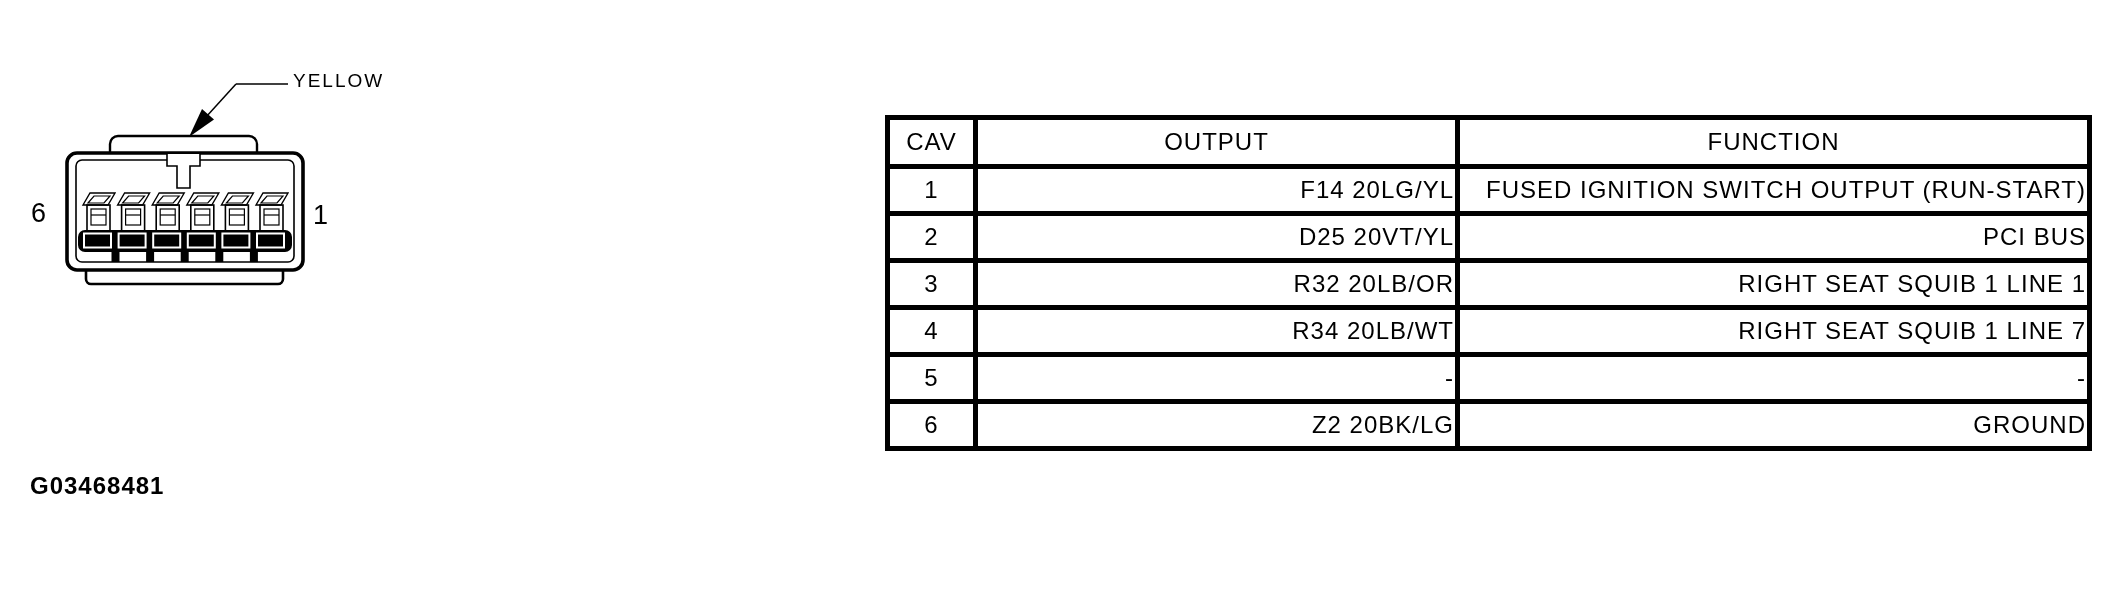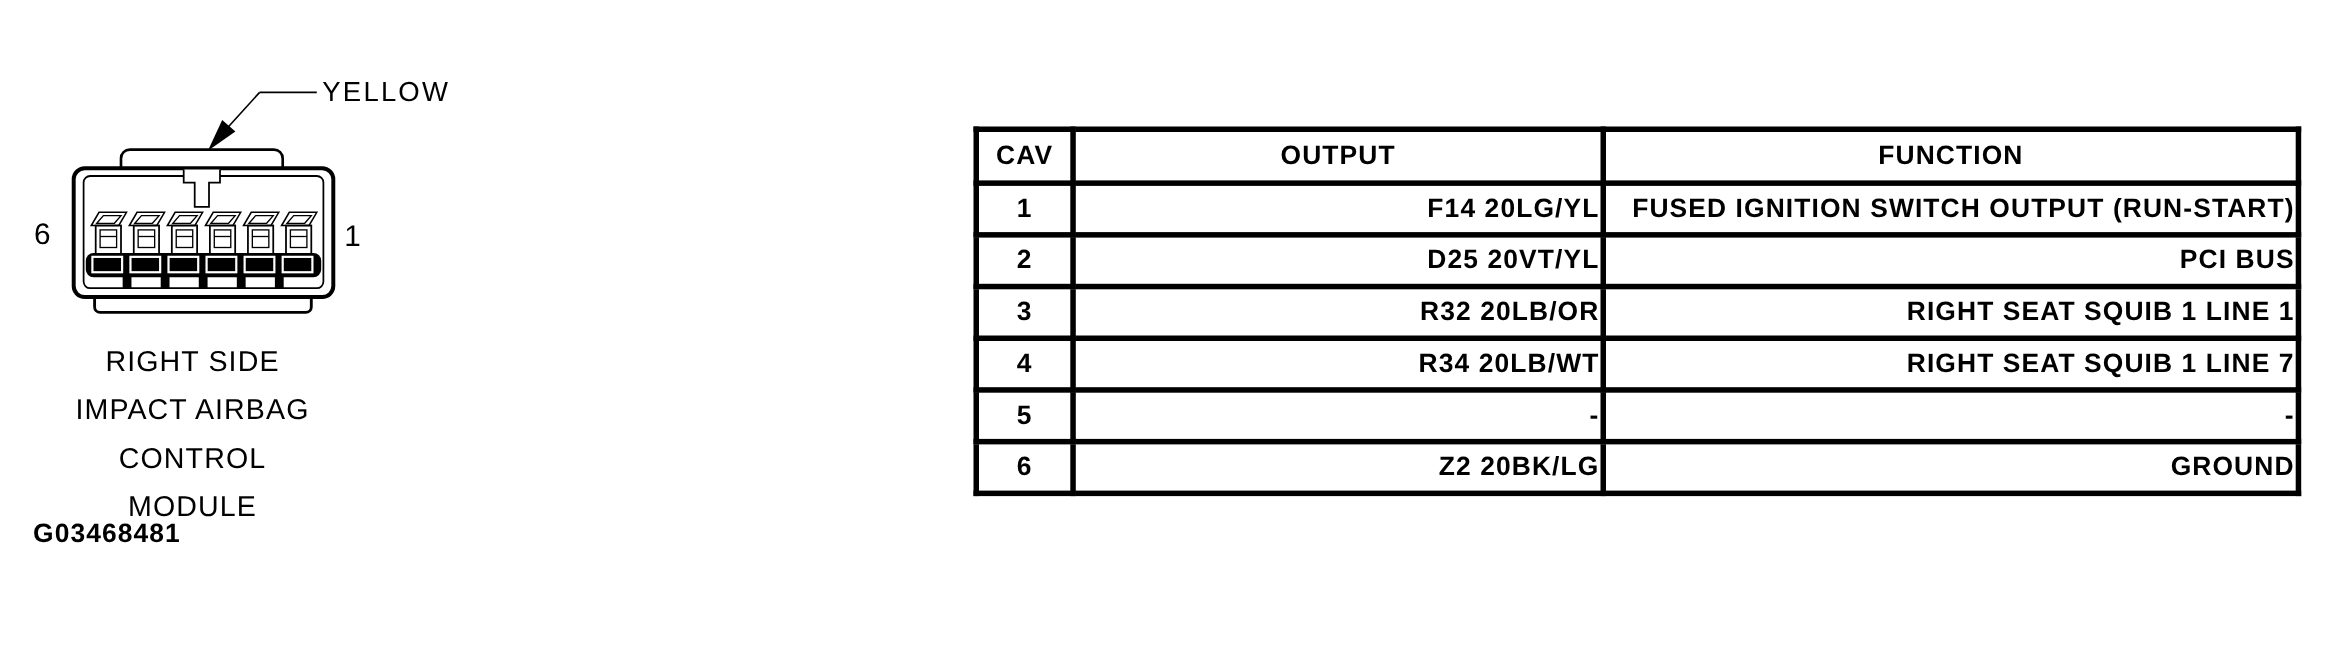--- a/index.html
+++ b/index.html
@@ -9,21 +9,21 @@
     background:#ffffff;
     font-family:"Liberation Sans", sans-serif;
     color:#000;
     overflow:hidden;
   }
   
   .figure{position:absolute;left:0;top:0;width:440px;height:591px;}
   .figure svg{position:absolute;left:0;top:0;}
   .yellow-label{
     position:absolute;left:293px;top:70px;
-    font-size:25px;letter-spacing:2px;white-space:nowrap;
+    font-size:19px;letter-spacing:2px;white-space:nowrap;
   }
   .pin-label{position:absolute;font-size:27px;}
   .pin-label.left{left:31px;top:198px;}
   .pin-label.right{left:313px;top:200px;}
   .caption{
     position:absolute;left:25px;top:306px;width:300px;
     text-align:center;font-size:26px;line-height:44px;letter-spacing:1px;
   }
   .gnum{
     position:absolute;left:30px;top:472px;
@@ -33,21 +33,21 @@
   .pinout{
     position:absolute;left:885px;top:115px;
     border-collapse:collapse;table-layout:fixed;
     width:1202px;
     font-size:24px;letter-spacing:1px;
   }
   .pinout th,.pinout td{
     border:5px solid #000;
     background:#fff;
     overflow:hidden;white-space:nowrap;
-    font-weight:bold;
+    font-weight:normal;
     vertical-align:middle;
   }
   .pinout th{height:42px;text-align:center;}
   .pinout td{height:40px;}
   .pinout td.cav{text-align:center;}
   .pinout td.circuit,.pinout td.function{text-align:right;padding-left:13px;}
 </style>
 </head>
 <body>
 
@@ -109,26 +109,20 @@
         <line x1="236" y1="84" x2="206" y2="117" stroke-width="1.5"></line>
         <polygon points="189,137 214,119.5 202,109" fill="#000" stroke="none"></polygon>
       </g>
     </svg>
 
     <div class="yellow-label">YELLOW</div>
 
     <div class="pin-label left">6</div>
     <div class="pin-label right">1</div>
 
-    <div class="caption">
-      <div>RIGHT SIDE</div>
-      <div>IMPACT AIRBAG</div>
-      <div>CONTROL</div>
-      <div>MODULE</div>
-    </div>
 
     <div class="gnum">G03468481</div>
   </div>
 
   <table class="pinout">
     <colgroup>
       <col style="width:88px">
       <col style="width:482px">
       <col style="width:632px">
     </colgroup>

